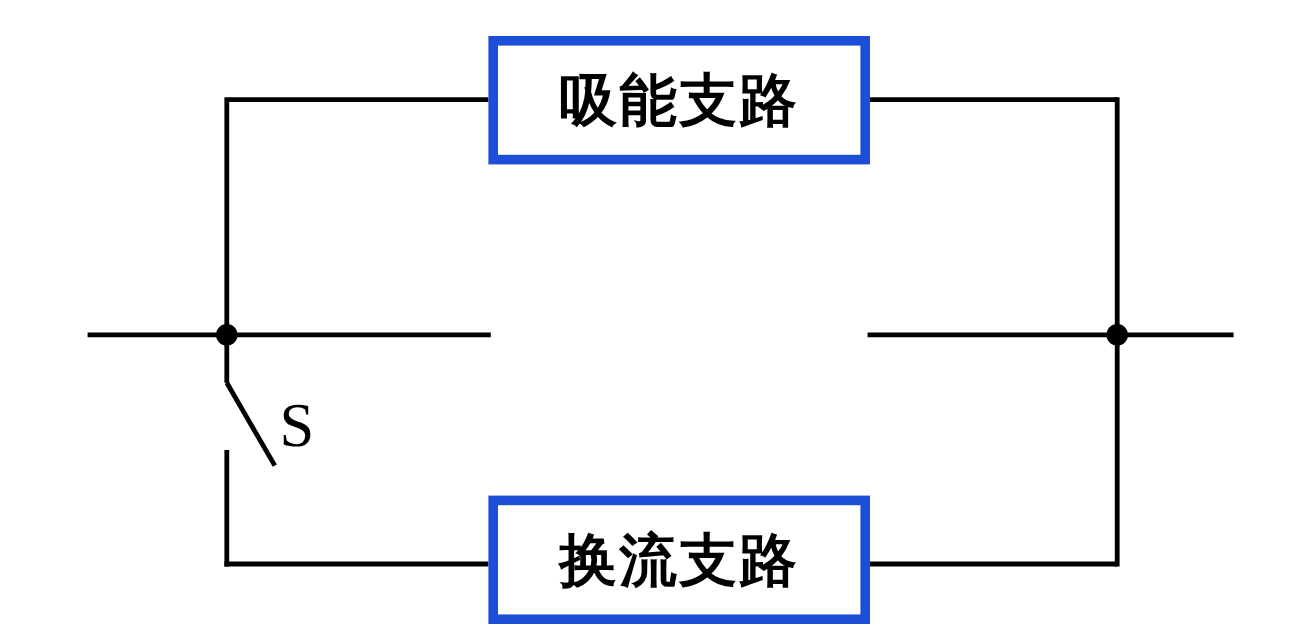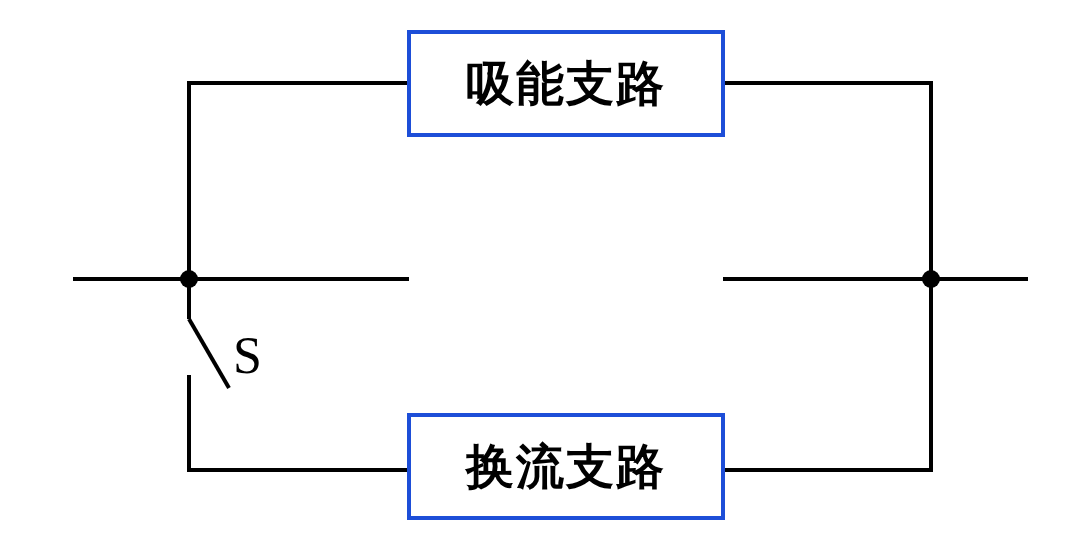--- a/index.html
+++ b/index.html
@@ -33,21 +33,21 @@
   .wires-svg circle {
     fill: #000000;
     stroke: none;
   }
   .block {
     position: absolute;
     left: 407px;
     width: 318px;
     height: 107px;
     box-sizing: border-box;
-    border: 4px solid #1d4ed8;
+    border: 8px solid #1d4ed8;
     background: #ffffff;
     display: flex;
     align-items: center;
     justify-content: center;
     font-size: 48px;
     font-weight: bold;
     color: #000000;
     letter-spacing: 2px;
     white-space: nowrap;
   }

